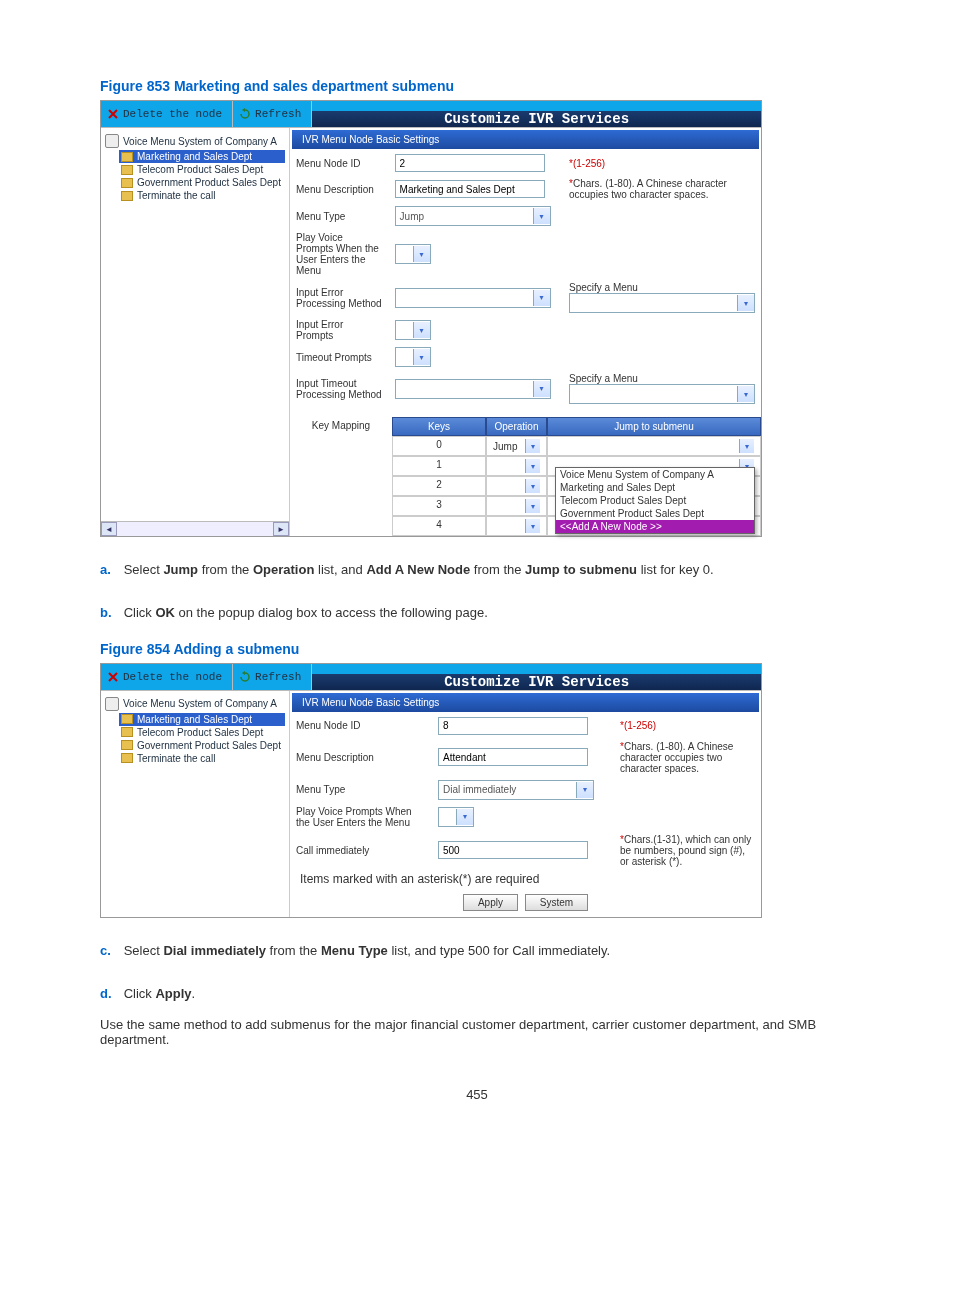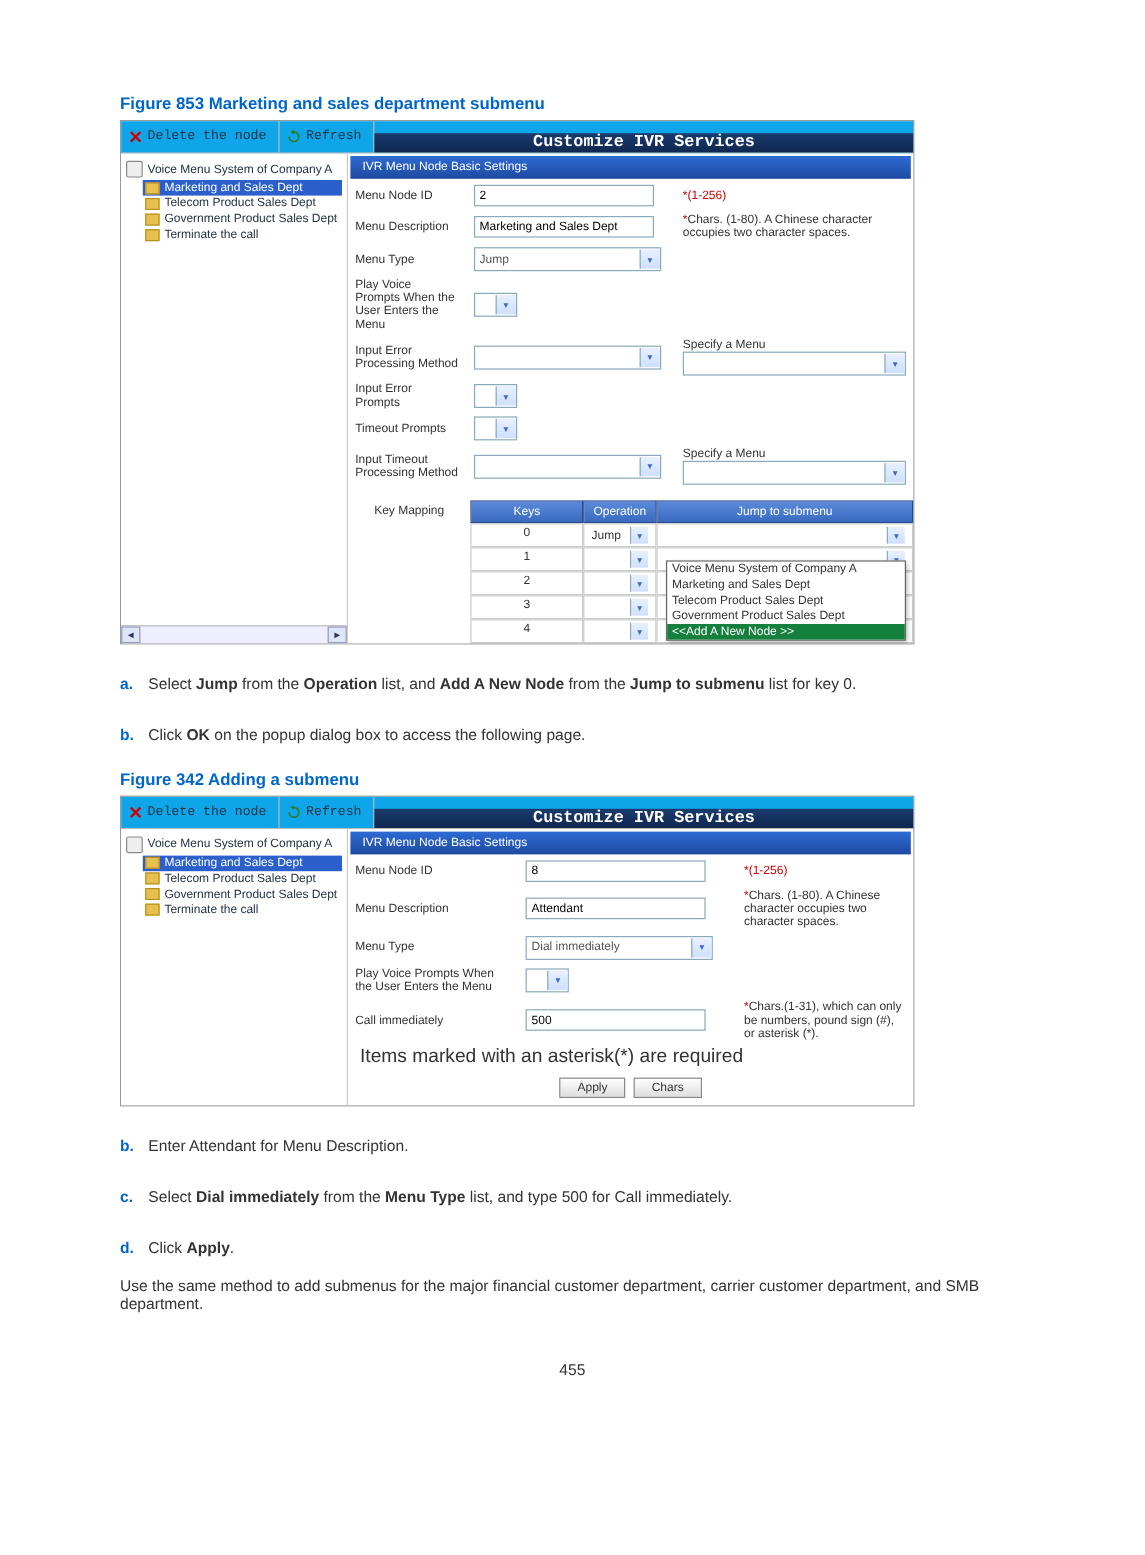--- a/index.html
+++ b/index.html
@@ -120,28 +120,28 @@
   .km-cell-sel {
     flex: 1; display: flex; justify-content: space-between; align-items: center;
   }
   .km-cell-sel .sel-arrow { height: 14px; width: 14px; }
   .jump-dropdown {
     position: absolute; right: 6px; bottom: 2px; width: 198px;
     border: 1px solid #666; background: #fff; font-size: 10px;
     box-shadow: 2px 2px 4px rgba(0,0,0,0.3); z-index: 10;
   }
   .jump-dropdown div { padding: 1px 4px; }
-  .jump-dropdown .add-new { background: #15803d; color: #fff; }
+  .jump-dropdown .add-new { background: #a21caf; color: #fff; }
   .screenshot2 { width: 660px; }
   .btns-row { text-align: center; padding: 6px; font-size: 10px; }
   .ui-btn {
     display: inline-block; padding: 2px 14px; border: 1px solid #888;
     background: linear-gradient(#fff,#ddd); font-size: 10px; margin: 0 2px;
   }
-  .asterisk-note { font-size: 16px; padding: 2px 10px; }
+  .asterisk-note { font-size: 12px; padding: 2px 10px; }
   
   .step-list { list-style: none; padding: 0 0 0 22px; margin: 14px 0; }
   .step-list li { margin-bottom: 10px; line-height: 1.45; margin-top: 24px; }
   .step-marker { color: #0066cc; font-weight: bold; display: inline-block; width: 20px; margin-left: -22px; }
   .page-no { text-align: center; margin-top: 40px; font-size: 13px; }
   b { font-weight: bold; }
 </style>
 </head>
 <body>
 
@@ -385,21 +385,21 @@
   <li>
     <span class="step-marker">a.</span>
     <span>Select </span><b>Jump</b><span> from the </span><b>Operation</b><span> list, and </span><b>Add A New Node</b><span> from the </span><b>Jump to submenu</b><span> list for key 0.</span>
   </li>
   <li>
     <span class="step-marker">b.</span>
     <span>Click </span><b>OK</b><span> on the popup dialog box to access the following page.</span>
   </li>
 </ol>
 
-<div class="figure-caption">Figure 342 Adding a submenu</div>
+<div class="figure-caption">Figure 854 Adding a submenu</div>
 
 <div class="screenshot screenshot2">
   <div class="toolbar">
     <div class="tb-btn">
       <span class="tb-icon">
         <svg viewBox="0 0 12 12">
             <path d="M2 2 L10 10 M10 2 L2 10" stroke="#c00" stroke-width="2"></path>
           </svg>
       </span>
       <span>Delete the node</span>
@@ -475,31 +475,27 @@
         <tr>
           <td class="lbl">Call immediately</td>
           <td class="ctrl"><input class="txt-input" value="500" style=""></td>
           <td class="hint"><span>*</span><span class="note">Chars.(1-31), which can only be numbers, pound sign (#), or asterisk (*).</span></td>
         </tr>
       </tbody>
         </table>
       <div class="asterisk-note">Items marked with an asterisk(*) are required</div>
       <div class="btns-row">
         <span class="ui-btn">Apply</span>
-        <span class="ui-btn">Chars</span>
+        <span class="ui-btn">System</span>
       </div>
     </div>
   </div>
 </div>
 
 <ol class="step-list">
-  <li>
-    <span class="step-marker">b.</span>
-    <span>Enter Attendant for Menu Description.</span>
-  </li>
   <li>
     <span class="step-marker">c.</span>
     <span>Select </span><b>Dial immediately</b><span> from the </span><b>Menu Type</b><span> list, and type 500 for Call immediately.</span>
   </li>
   <li>
     <span class="step-marker">d.</span>
     <span>Click </span><b>Apply</b><span>.</span>
   </li>
 </ol>
 

